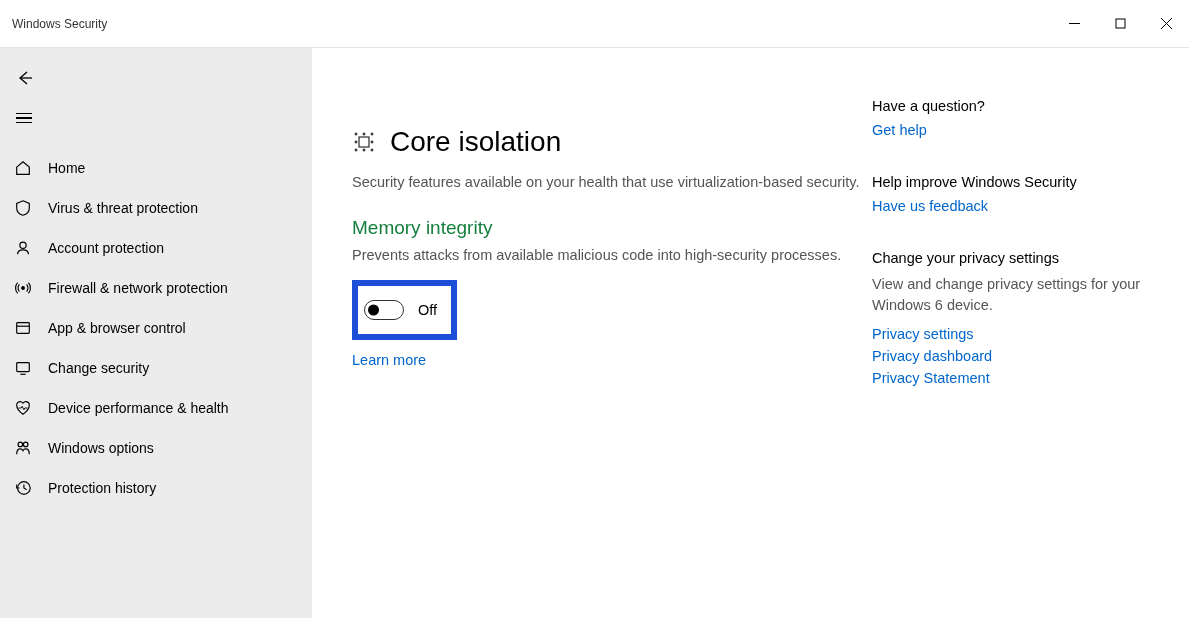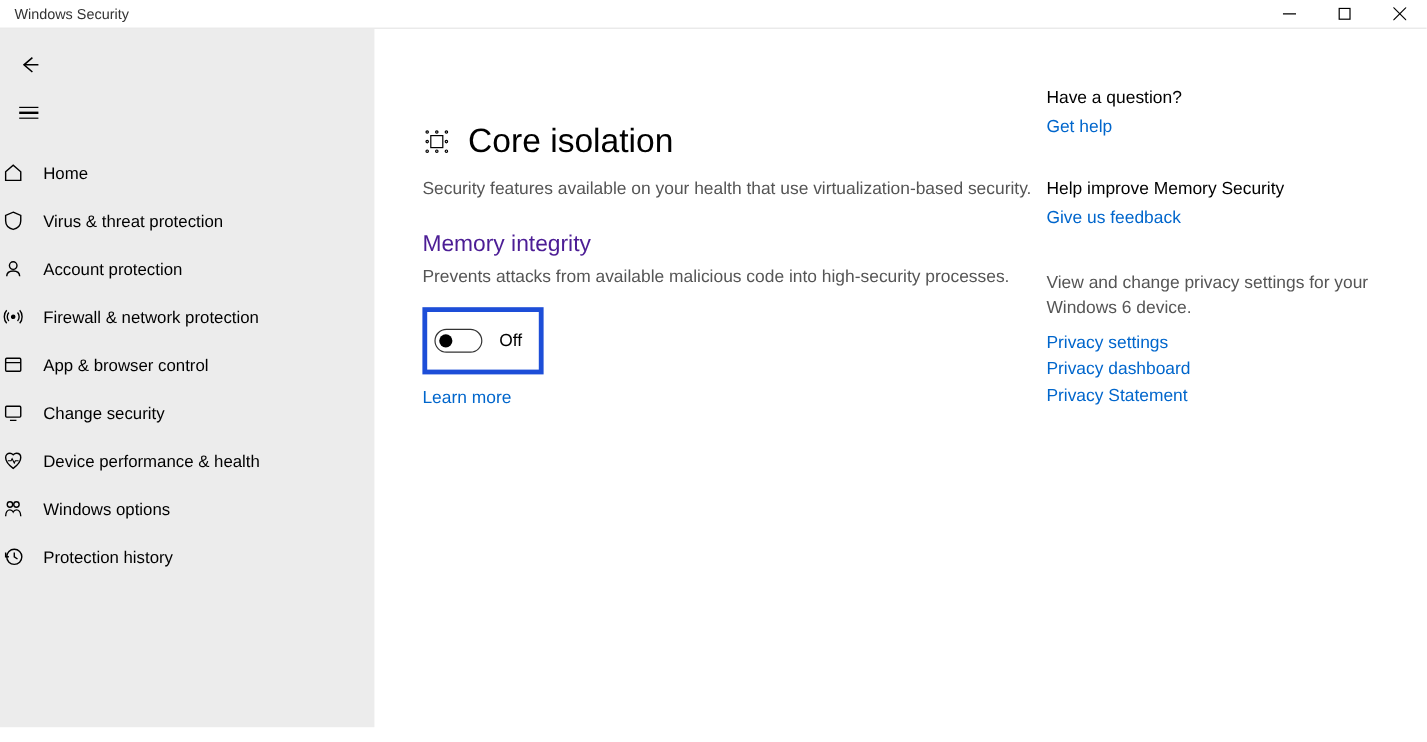--- a/index.html
+++ b/index.html
@@ -8,21 +8,21 @@
       box-sizing: border-box;
       font-family: "Segoe UI", Tahoma, sans-serif;
     }
     body {
       width: 1189px;
       height: 618px;
       background: #ffffff;
       overflow: hidden;
     }
     .titlebar {
-      height: 24px;
+      height: 48px;
       display: flex;
       align-items: center;
       justify-content: space-between;
       padding-left: 12px;
       background: #ffffff;
       border-bottom: 1px solid #e5e5e5;
     }
     .titlebar-title {
       font-size: 12px;
       color: #333;
@@ -55,21 +55,21 @@
       display: flex;
       align-items: center;
       justify-content: center;
       cursor: pointer;
       margin-left: 4px;
     }
     .sidebar-item {
       display: flex;
       align-items: center;
       height: 40px;
-      padding-left: 0;
+      padding-left: 12px;
       cursor: pointer;
       font-size: 14px;
       color: #000;
     }
     .sidebar-icon {
       width: 22px;
       display: flex;
       align-items: center;
       justify-content: center;
       margin-right: 14px;
@@ -116,31 +116,31 @@
     }
     .page-subtitle {
       font-size: 14.5px;
       color: #555;
       line-height: 1.45;
       margin-bottom: 24px;
     }
     .section-title {
       font-size: 19px;
       font-weight: 500;
-      color: #4c1d95;
+      color: #15803d;
       margin-bottom: 6px;
     }
     .section-desc {
       font-size: 14.5px;
       color: #555;
       line-height: 1.45;
       margin-bottom: 14px;
     }
     .toggle-highlight {
-      border: 4px solid #1d4ed8;
+      border: 6px solid #1d4ed8;
       display: inline-flex;
       align-items: center;
       padding: 14px 14px 14px 6px;
       margin-bottom: 12px;
     }
     .toggle-track {
       width: 40px;
       height: 20px;
       border: 1.5px solid #333;
       border-radius: 10px;
@@ -361,25 +361,26 @@
       <a class="link">Learn more</a>
     </div>
 
     <div class="main-right">
       <div class="aside-section">
         <div class="aside-title">Have a question?</div>
         <a class="aside-link">Get help</a>
       </div>
 
       <div class="aside-section">
-        <div class="aside-title">Help improve Memory Security</div>
-        <a class="aside-link">Give us feedback</a>
+        <div class="aside-title">Help improve Windows Security</div>
+        <a class="aside-link">Have us feedback</a>
       </div>
 
       <div class="aside-section">
+        <div class="aside-title">Change your privacy settings</div>
         <div class="aside-desc">View and change privacy settings for your Windows 6 device.</div>
         <a class="aside-link">Privacy settings</a>
         <a class="aside-link">Privacy dashboard</a>
         <a class="aside-link">Privacy Statement</a>
       </div>
     </div>
   </div>
 </div>
 
 </body></html>

